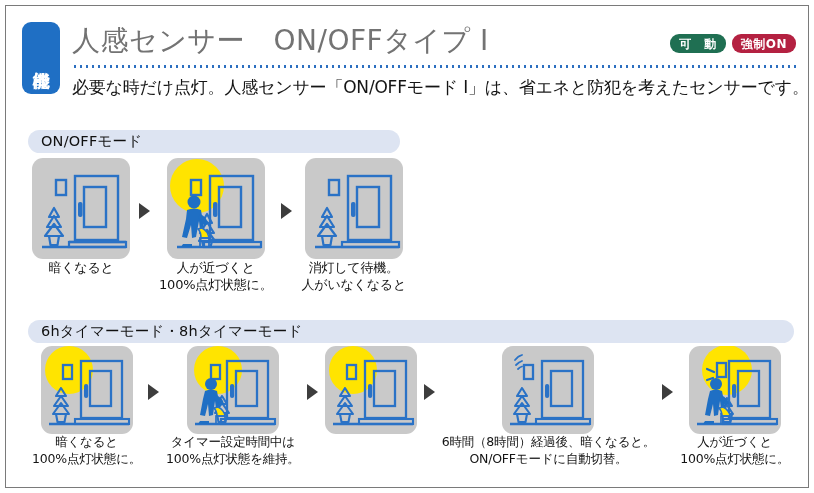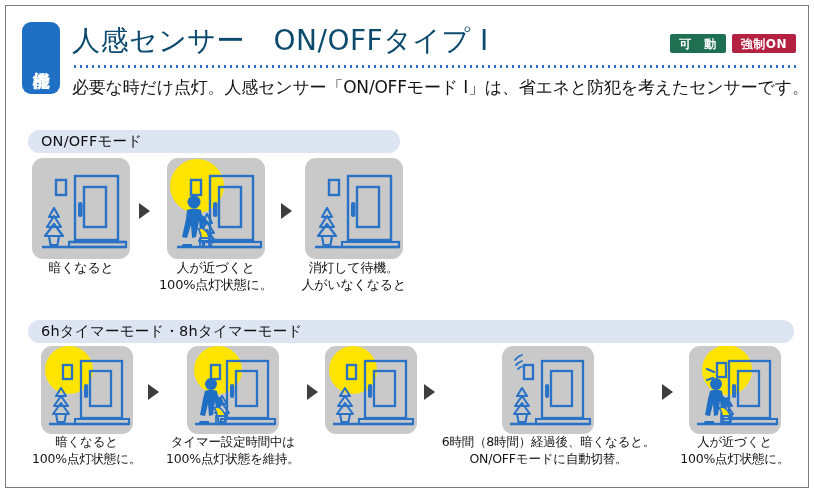--- a/index.html
+++ b/index.html
@@ -25,37 +25,37 @@
     display:flex;align-items:center;justify-content:center;
   }
   .fn-tab .vtxt{
     font-size:17px;font-weight:700;line-height:1.04;
     letter-spacing:0px;text-align:center;
     writing-mode:vertical-rl;text-orientation:upright;
     font-family:"DejaVu Sans",sans-serif;
   }
   .title{
     position:absolute;left:66px;top:16px;
-    font-size:28px;font-weight:400;color:#0c4a6e;
+    font-size:28px;font-weight:400;color:#737373;
     letter-spacing:0.5px;white-space:nowrap;
     font-family:"DejaVu Sans",sans-serif;
   }
   .dotline{
     position:absolute;left:66px;top:59px;width:726px;height:3px;
     background-image:radial-gradient(circle, #2c6fc0 0 1.2px, rgba(0,0,0,0) 1.4px);
     background-size:6px 3px;background-repeat:repeat-x;
   }
   .subtitle{
     position:absolute;left:66px;top:70px;
     font-size:17px;color:#141414;white-space:nowrap;letter-spacing:-0.2px;
     font-family:"DejaVu Sans",sans-serif;
   }
   .badges{position:absolute;right:14px;top:28px;display:flex;gap:6px;}
   .badge{
-    height:19px;padding:0 9px;border-radius:2px;color:#fff;
+    height:19px;padding:0 9px;border-radius:9px;color:#fff;
     font-size:12px;font-weight:700;display:flex;align-items:center;
     justify-content:center;letter-spacing:0.5px;line-height:1;
     font-family:"DejaVu Sans",sans-serif;
   }
   .badge.green{background:#1f6f52;}
   .badge.red{background:#b42141;}
 
   
   .secbar{
     position:absolute;height:23px;border-radius:12px;

